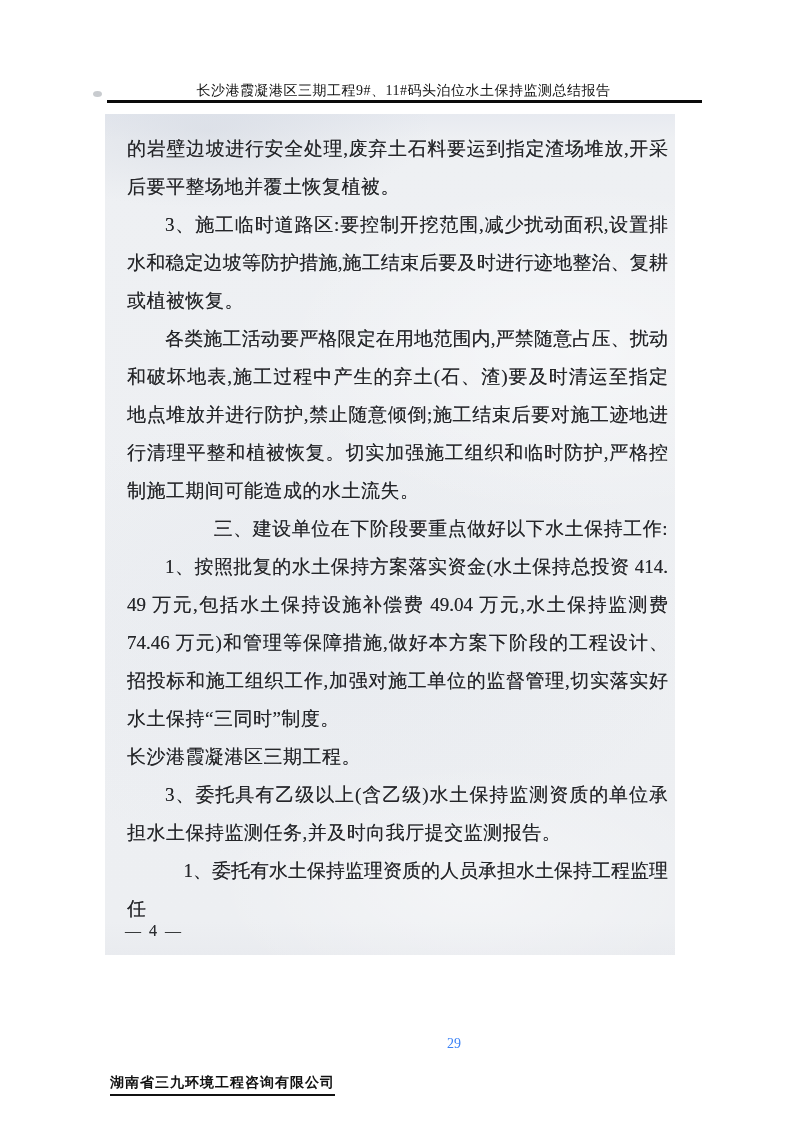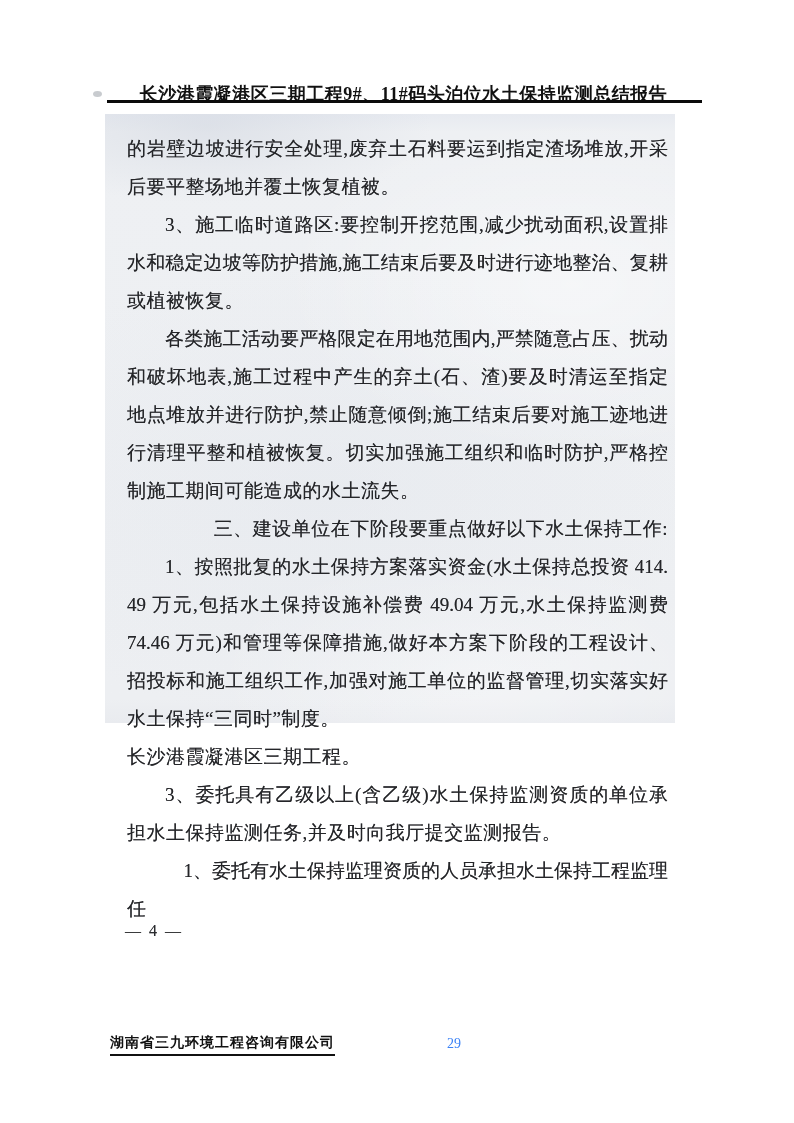--- a/index.html
+++ b/index.html
@@ -11,22 +11,22 @@
     background: #ffffff;
     font-family: "Liberation Serif", "DejaVu Serif", serif;
     overflow: hidden;
   }
   .header-title {
     position: absolute;
     left: 105px;
     top: 82px;
     width: 597px;
     text-align: center;
-    font-size: 18px;
-    font-weight: 700;
+    font-size: 14px;
+    font-weight: 400;
     letter-spacing: 0.5px;
     color: #111111;
     white-space: nowrap;
   }
   .header-rule {
     position: absolute;
     left: 107px;
     top: 100px;
     width: 595px;
     height: 3px;
@@ -40,21 +40,21 @@
     height: 6px;
     background: #9aa0a8;
     border-radius: 50%;
     opacity: 0.55;
   }
   .scan-region {
     position: absolute;
     left: 105px;
     top: 114px;
     width: 570px;
-    height: 609px;
+    height: 841px;
     background-color: #edeff3;
     background-image:
       radial-gradient(ellipse 320px 110px at 18% 2%, rgba(203,209,220,0.45), transparent 70%),
       radial-gradient(ellipse 420px 240px at 82% 28%, rgba(255,255,255,0.45), transparent 70%),
       radial-gradient(ellipse 520px 320px at 38% 62%, rgba(220,225,233,0.30), transparent 72%),
       radial-gradient(ellipse 380px 180px at 65% 92%, rgba(255,255,255,0.35), transparent 70%),
       linear-gradient(180deg, #e7eaf0 0%, #eef0f3 3%, #edeff2 96%, #e9ebef 100%);
   }
   .doc-lines {
     position: absolute;
@@ -83,21 +83,21 @@
     left: 20px;
     top: 808px;
     font-size: 16px;
     letter-spacing: 2px;
     color: #2a2b2e;
     text-shadow: 0 0 0.6px rgba(40,42,46,0.6);
   }
   .footer-company {
     position: absolute;
     left: 110px;
-    top: 1034px;
+    top: 1074px;
     font-size: 14px;
     font-weight: 700;
     letter-spacing: 1px;
     color: #111111;
     border-bottom: 2px solid #111111;
     padding-bottom: 2px;
     white-space: nowrap;
   }
   .footer-page-number {
     position: absolute;

